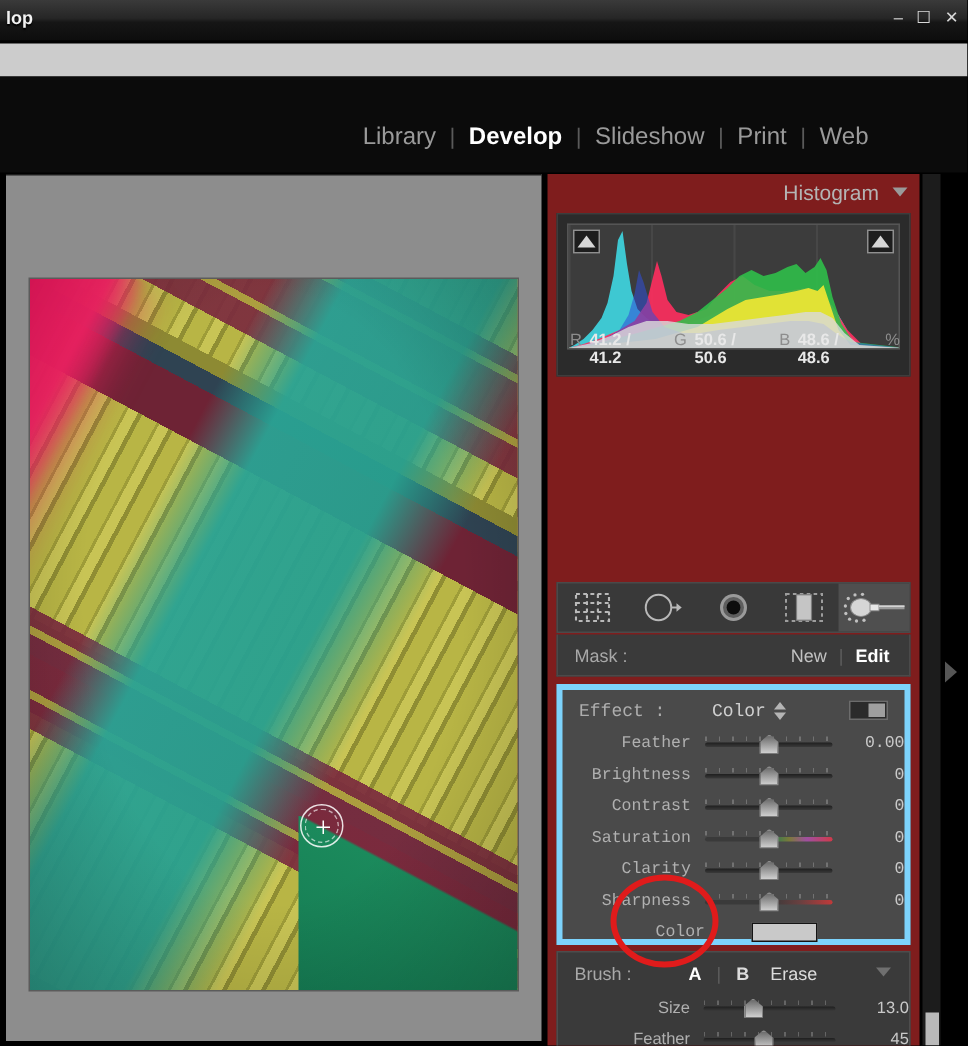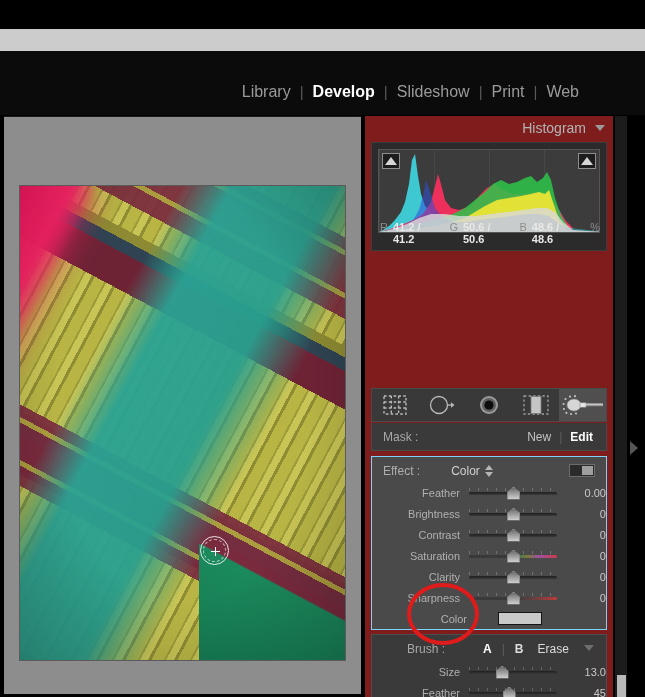--- a/index.html
+++ b/index.html
@@ -234,21 +234,21 @@
     font-size: 12px;
   }
   .mask-row .mlabel { margin-left: 11px; color: #a8a8a8; }
   .mask-row .spacer { flex: 1; }
   .mask-row .new { color: #c2c2c2; }
   .mask-row .vsep { color: #5e5e5e; margin: 0 8px; }
   .mask-row .edit { color: #ffffff; font-weight: bold; margin-right: 13px; }
 
   .effect-box {
     position: absolute; left: 6px; top: 340px; width: 236px; height: 174px;
-    background: #4a4a4a; border: 1px solid #7dd3fc;
+    background: #4a4a4a; border: 4px solid #7dd3fc; font-family: Liberation Mono, monospace;
   }
   .effect-row {
     position: absolute; left: 0; top: 3px; width: 100%; height: 22px;
     display: flex; align-items: center; font-size: 12px;
   }
   .effect-row .elabel { margin-left: 11px; color: #aeaeae; }
   .effect-row .evalue { margin-left: 31px; color: #d0d0d0; }
   .stepper {
     display: inline-flex; flex-direction: column; gap: 2px; margin-left: 5px;
   }
@@ -316,21 +316,21 @@
     border: 1px solid #141414; margin-left: 22px;
   }
 
   
   .brush-box {
     position: absolute; left: 6px; top: 518px; width: 236px; height: 128px;
     background: #3a3a3a; border: 1px solid #4d4d4d;
   }
   .brush-row {
     position: absolute; left: 0; top: 3px; width: 100%; height: 21px;
-    display: flex; align-items: center; font-size: 12px; padding-left: 24px;
+    display: flex; align-items: center; font-size: 12px;
   }
   .brush-row .blabel { margin-left: 11px; color: #a8a8a8; }
   .brush-row .a { margin-left: 38px; color: #ffffff; font-weight: bold; }
   .brush-row .bsep { margin-left: 10px; color: #5e5e5e; }
   .brush-row .b { margin-left: 10px; color: #dcdcdc; font-weight: bold; }
   .brush-row .erase { margin-left: 14px; color: #dcdcdc; font-weight: normal; }
   .brush-row .bcaret {
     position: absolute; right: 12px; top: 7px;
     width: 0; height: 0;
     border-left: 5px solid transparent; border-right: 5px solid transparent;
@@ -372,20 +372,28 @@
     width: 0; height: 0;
     border-top: 7px solid transparent; border-bottom: 7px solid transparent;
     border-left: 8px solid #565656;
   }
 </style>
 </head>
 <body>
 
 <div id="app">
 
+  <div class="titlebar">
+    <div class="title-text">lop</div>
+    <div class="win-btns">
+      <span class="win-btn">–</span>
+      <span class="win-btn">☐</span>
+      <span class="win-btn">✕</span>
+    </div>
+  </div>
 
   <div class="filmstrip"></div>
   <div class="panel-toggle-top"></div>
 
   <div class="modulebar">
     <div class="modules">
       <span class="module">Library</span>
       <span class="module-sep">|</span>
       <span class="module active">Develop</span>
       <span class="module-sep">|</span>

